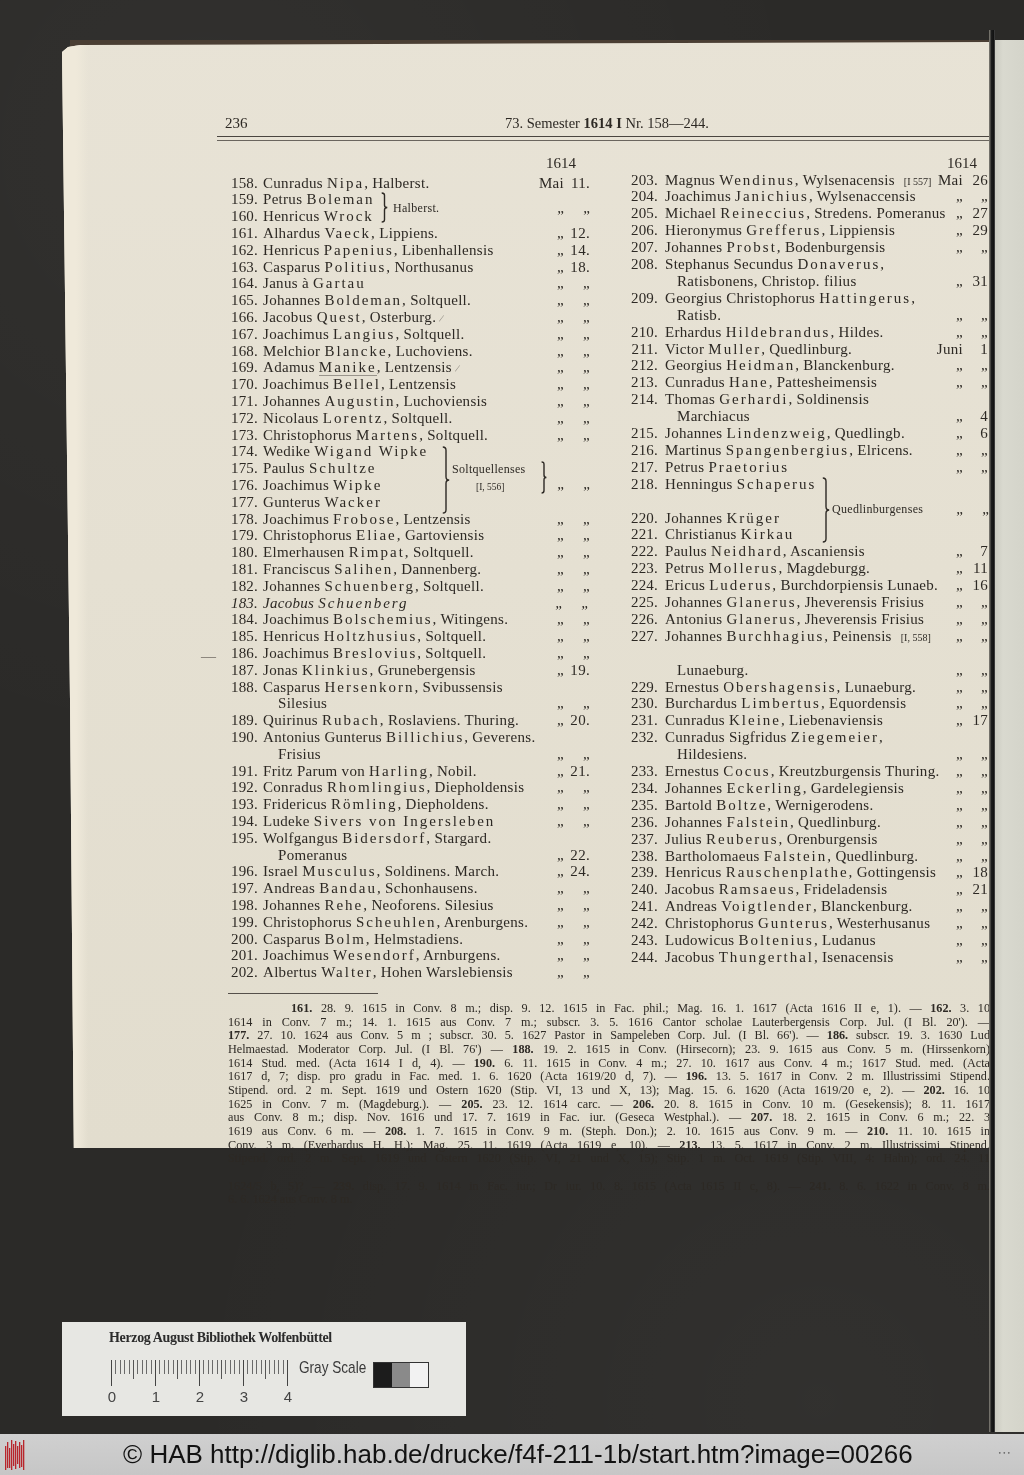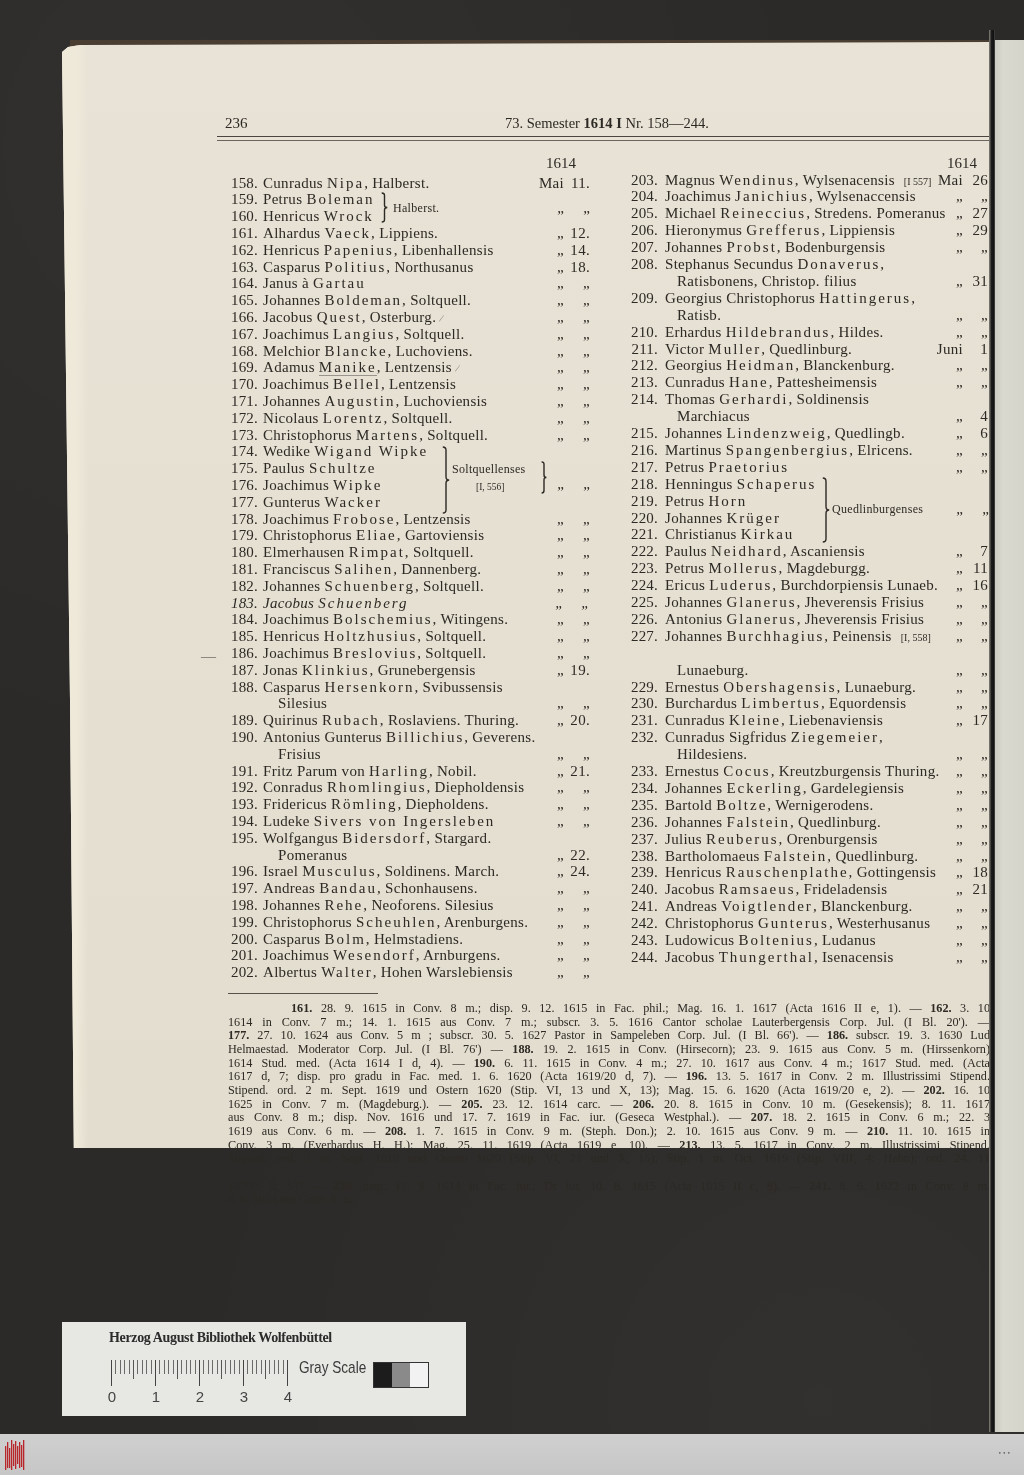--- a/index.html
+++ b/index.html
@@ -452,24 +452,20 @@
       </div>
       <div class="row" style="top: 458.8px;">
         <span class="num">217.</span>
         <span class="txt"><span class="given">Petrus</span> <span class="surname">Praetorius</span></span>
         <span class="da">„</span>
         <span class="db">„</span>
       </div>
       <div class="row" style="top: 475.7px;">
         <span class="num">218.</span>
         <span class="txt"><span class="given">Henningus</span> <span class="surname">Schaperus</span></span>
-      </div>
-      <div class="row" style="top: 492.6px;">
-        <span class="num">219.</span>
-        <span class="txt"><span class="given">Petrus</span> <span class="surname">Horn</span></span>
       </div>
       <div class="row" style="top: 509.5px;">
         <span class="num">220.</span>
         <span class="txt"><span class="given">Johannes</span> <span class="surname">Krüger</span></span>
       </div>
       <div class="row" style="top: 526.4px;">
         <span class="num">221.</span>
         <span class="txt"><span class="given">Christianus</span> <span class="surname">Kirkau</span></span>
       </div>
       <div class="row" style="top: 543.3px;">
@@ -698,14 +694,15 @@
         <rect x="5" y="8" width="1.3" height="20" fill="#b8262c"></rect>
         <rect x="7" y="0" width="1.3" height="30" fill="#b8262c"></rect>
         <rect x="9" y="4" width="1.3" height="22" fill="#b8262c"></rect>
         <rect x="11" y="1" width="1.3" height="28" fill="#b8262c"></rect>
         <rect x="13" y="6" width="1.3" height="18" fill="#b8262c"></rect>
         <rect x="15" y="2" width="1.3" height="26" fill="#b8262c"></rect>
         <rect x="17" y="5" width="1.3" height="22" fill="#b8262c"></rect>
         <rect x="19" y="0" width="1.3" height="30" fill="#b8262c"></rect>
       </g>
   </svg>
+  <span class="footer-text">© HAB http://diglib.hab.de/drucke/f4f-211-1b/start.htm?image=00266</span>
   <span class="footer-mark">•••</span>
 </div>
 
 </body></html>

